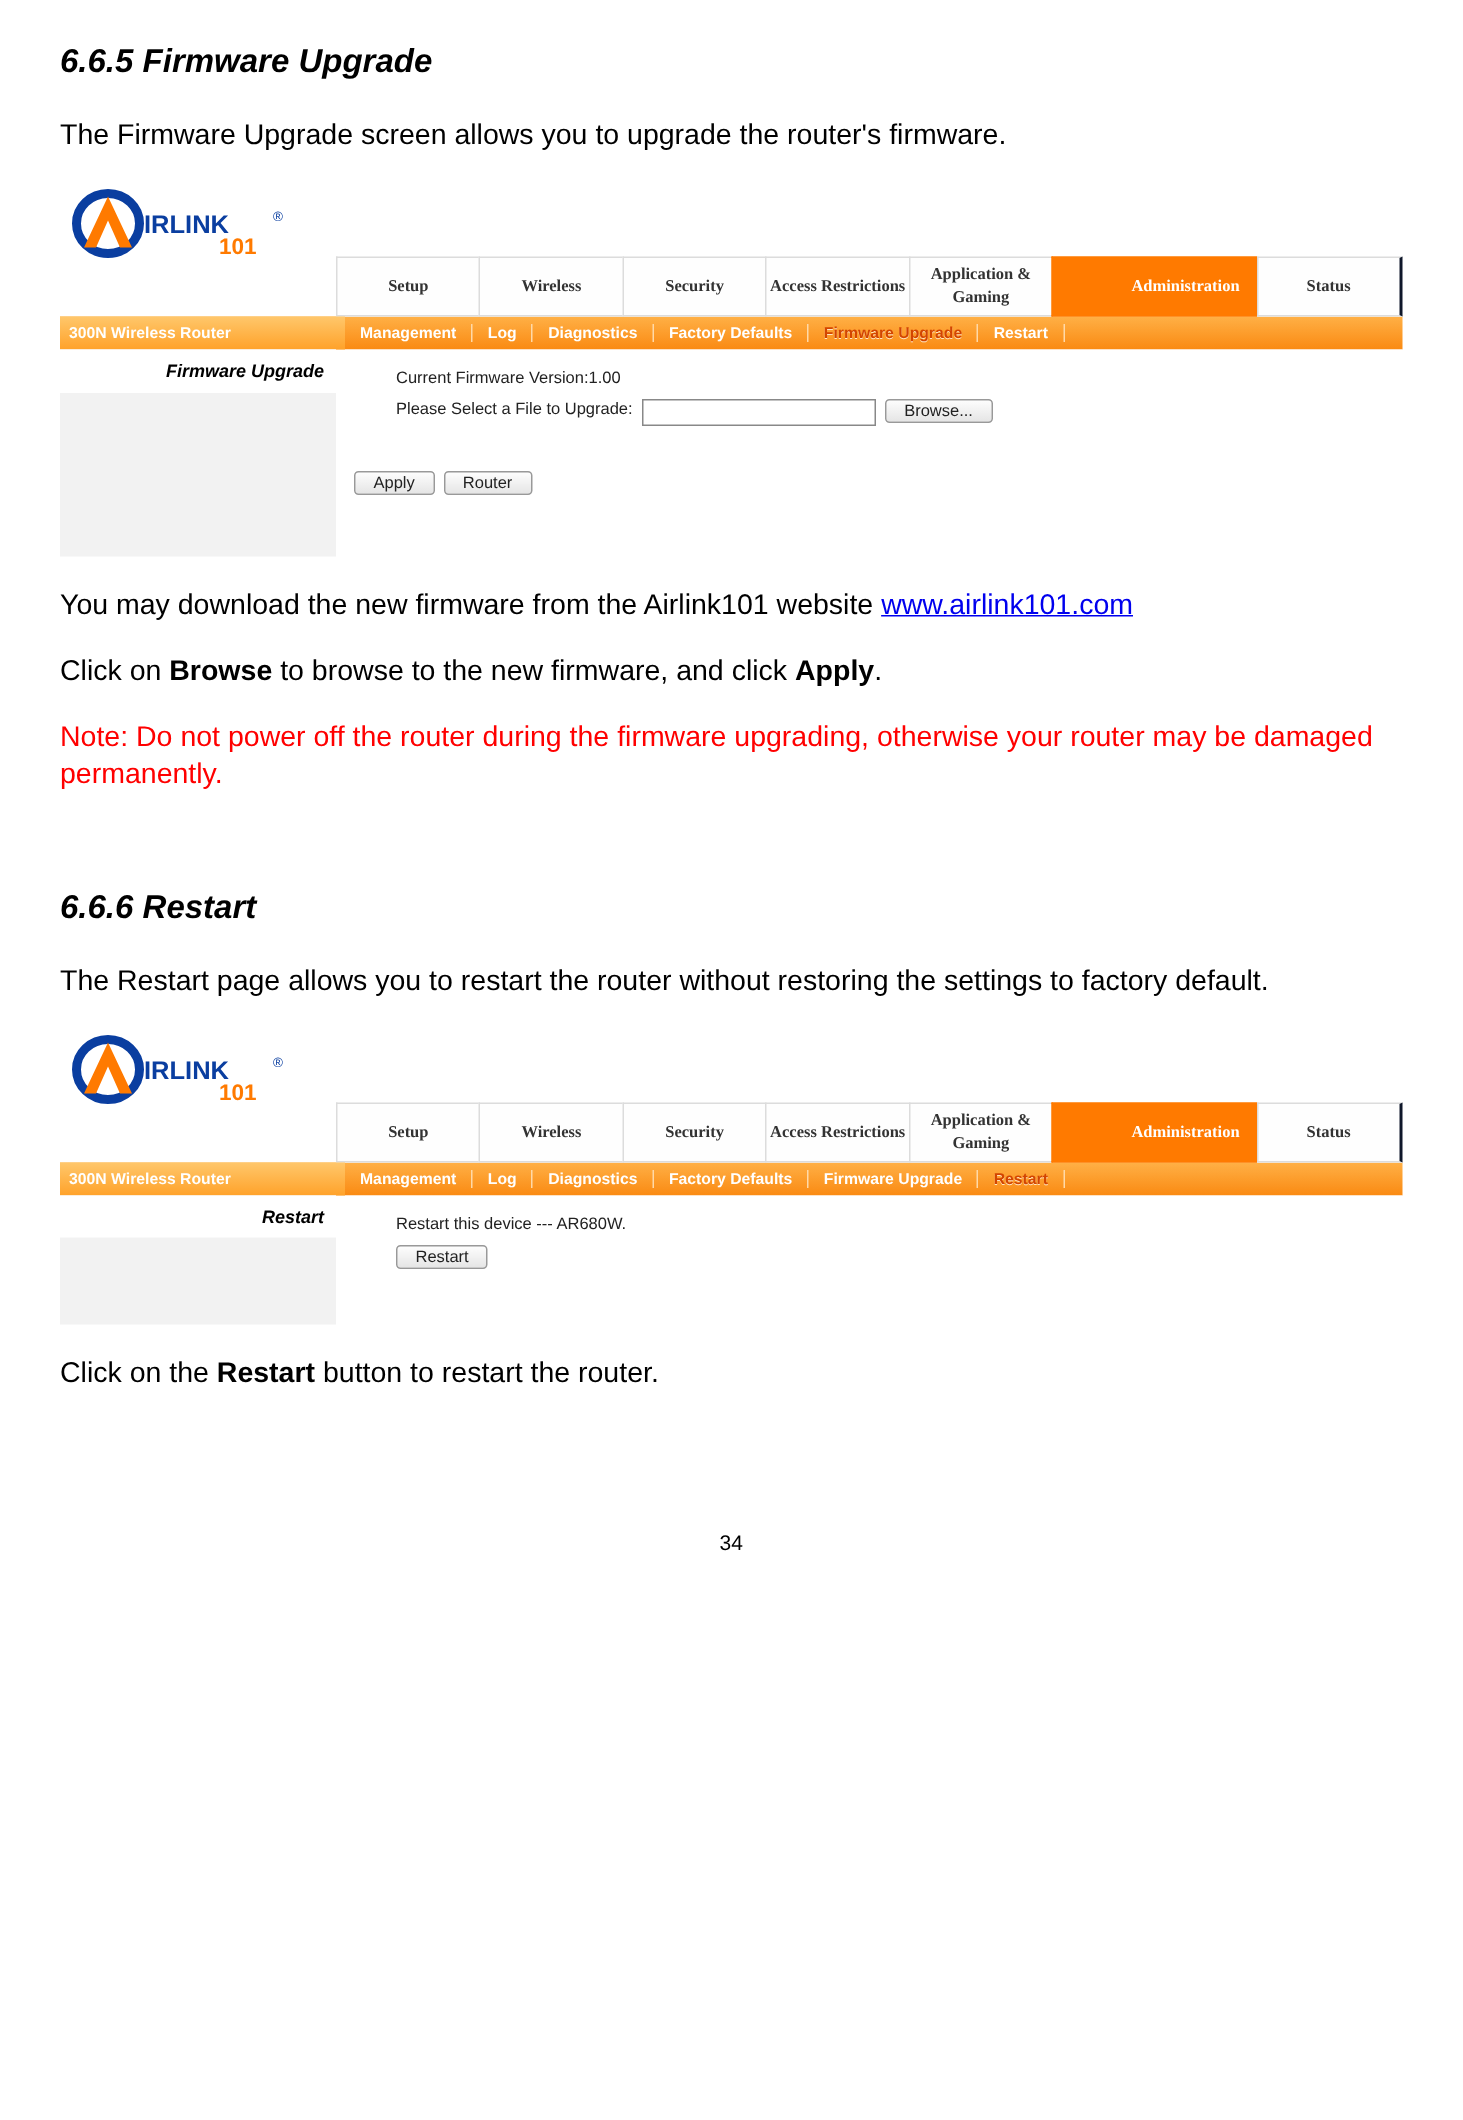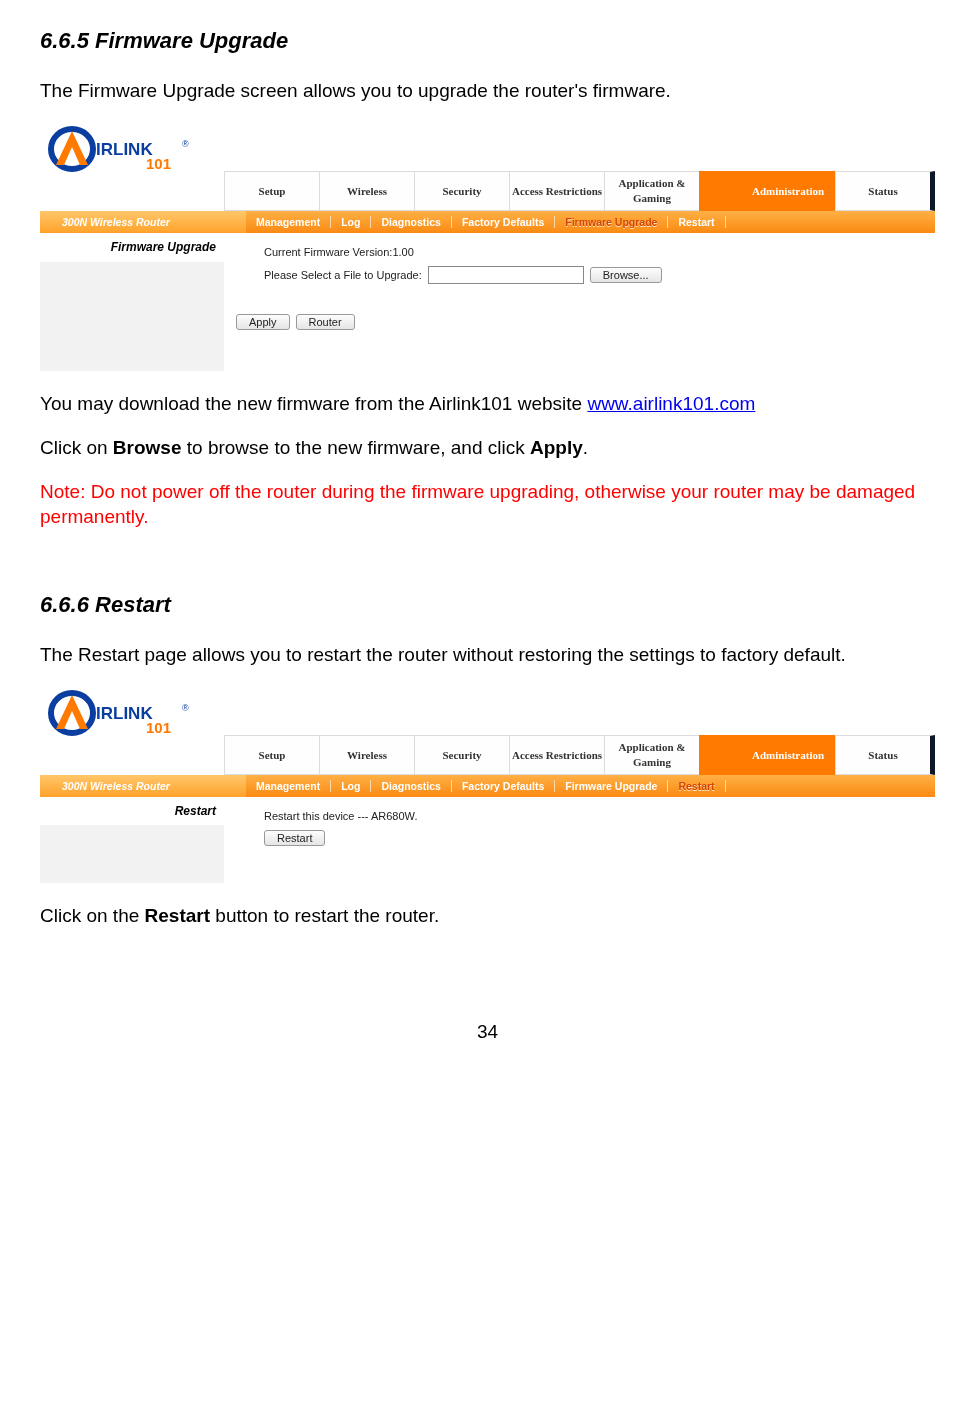--- a/index.html
+++ b/index.html
@@ -15,21 +15,21 @@
     font-weight: bold;
     font-style: italic;
     font-size: 22px;
     margin-top: 6px;
     margin-bottom: 22px;
   }
   .para { margin-bottom: 18px; }
   .red { color: #ff0000; }
   .bold { font-weight: bold; }
   a.link { color: #0000ee; text-decoration: underline; }
-  .page-num { text-align: center; margin-top: 90px; font-size: 19px; }
+  .page-num { text-align: center; margin-top: 90px; font-size: 14px; }
 
   
   .shot {
     width: 895px;
     margin-bottom: 20px;
     font-size: 11px;
     font-family: Arial, sans-serif;
   }
 
   
@@ -51,47 +51,46 @@
     border-bottom: 1px solid #dcdcdc;
     background: #fefefe;
     display: flex;
     align-items: center;
     justify-content: center;
     text-align: center;
     font-size: 11px;
     font-weight: bold;
     color: #333;
   }
-  .main-tab.last { border-right: 5px solid #0f172a; }
+  .main-tab.last { border-right: 2px solid #0f172a; }
   .main-tab.active {
     background: #ff7a00;
     color: #fff;
     border-color: #ff7a00;
     padding-left: 41px;
   }
 
   
   .sub-nav {
     display: flex;
     align-items: center;
     height: 22px;
     background: linear-gradient(#ffb046, #fa8a12);
     color: #fff;
     font-size: 10.5px;
     font-weight: bold;
   }
   .sub-nav .model {
     width: 184px;
-    padding-left: 22px;
+    padding-left: 6px;
     background: linear-gradient(#ffc76b, #ffa22a);
     height: 100%;
     display: flex;
     align-items: center;
     color: #fff;
-    font-style: italic;
   }
   .sub-item {
     padding: 10px 10px;
     height: 100%;
     display: flex;
     align-items: center;
   }
   .sub-divider {
     width: 1px;
     height: 12px;
@@ -119,21 +118,21 @@
     font-size: 12px;
     padding: 6px 8px 6px 0;
     background: #fff;
   }
   .content-col {
     flex: 1;
     padding: 12px 0 10px 40px;
     font-size: 11px;
     color: #222;
   }
-  .fld-row { margin-bottom: 6px; display:flex; align-items:center; }
+  .fld-row { margin-bottom: 6px; display:flex; align-items:flex-start; }
   .fld-label { display:inline-block; }
 
   input.text-in {
     height: 16px;
     border: 1px solid #888;
     background: #fff;
     font-size: 11px;
     padding: 0 2px;
     vertical-align: middle;
   }

